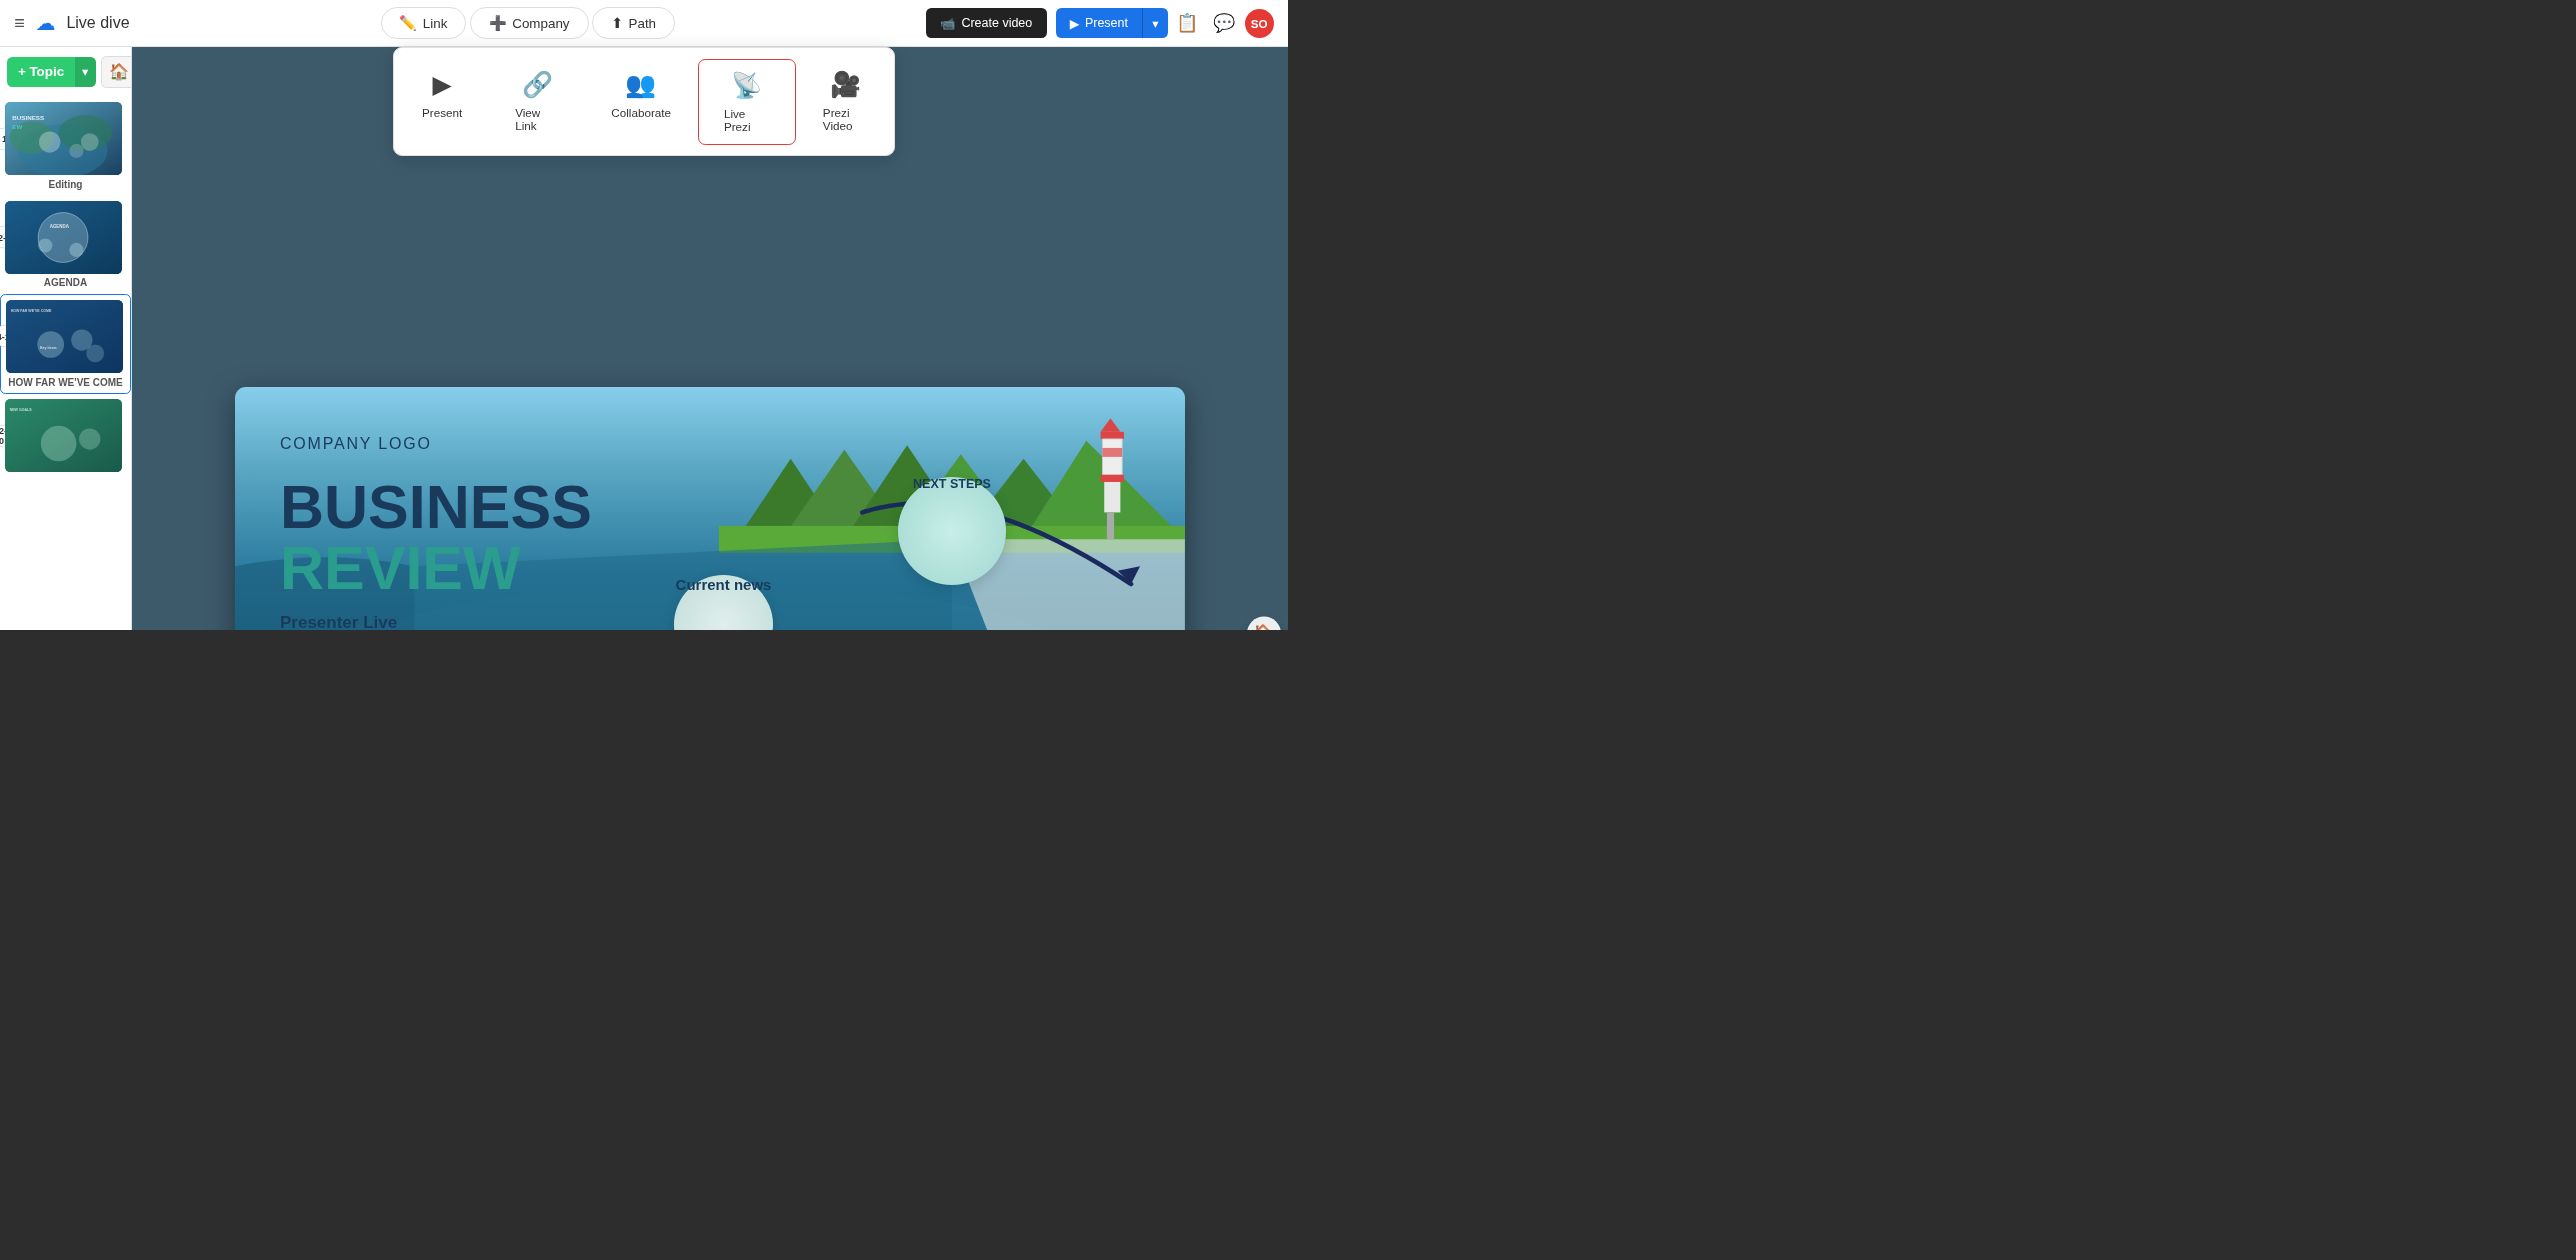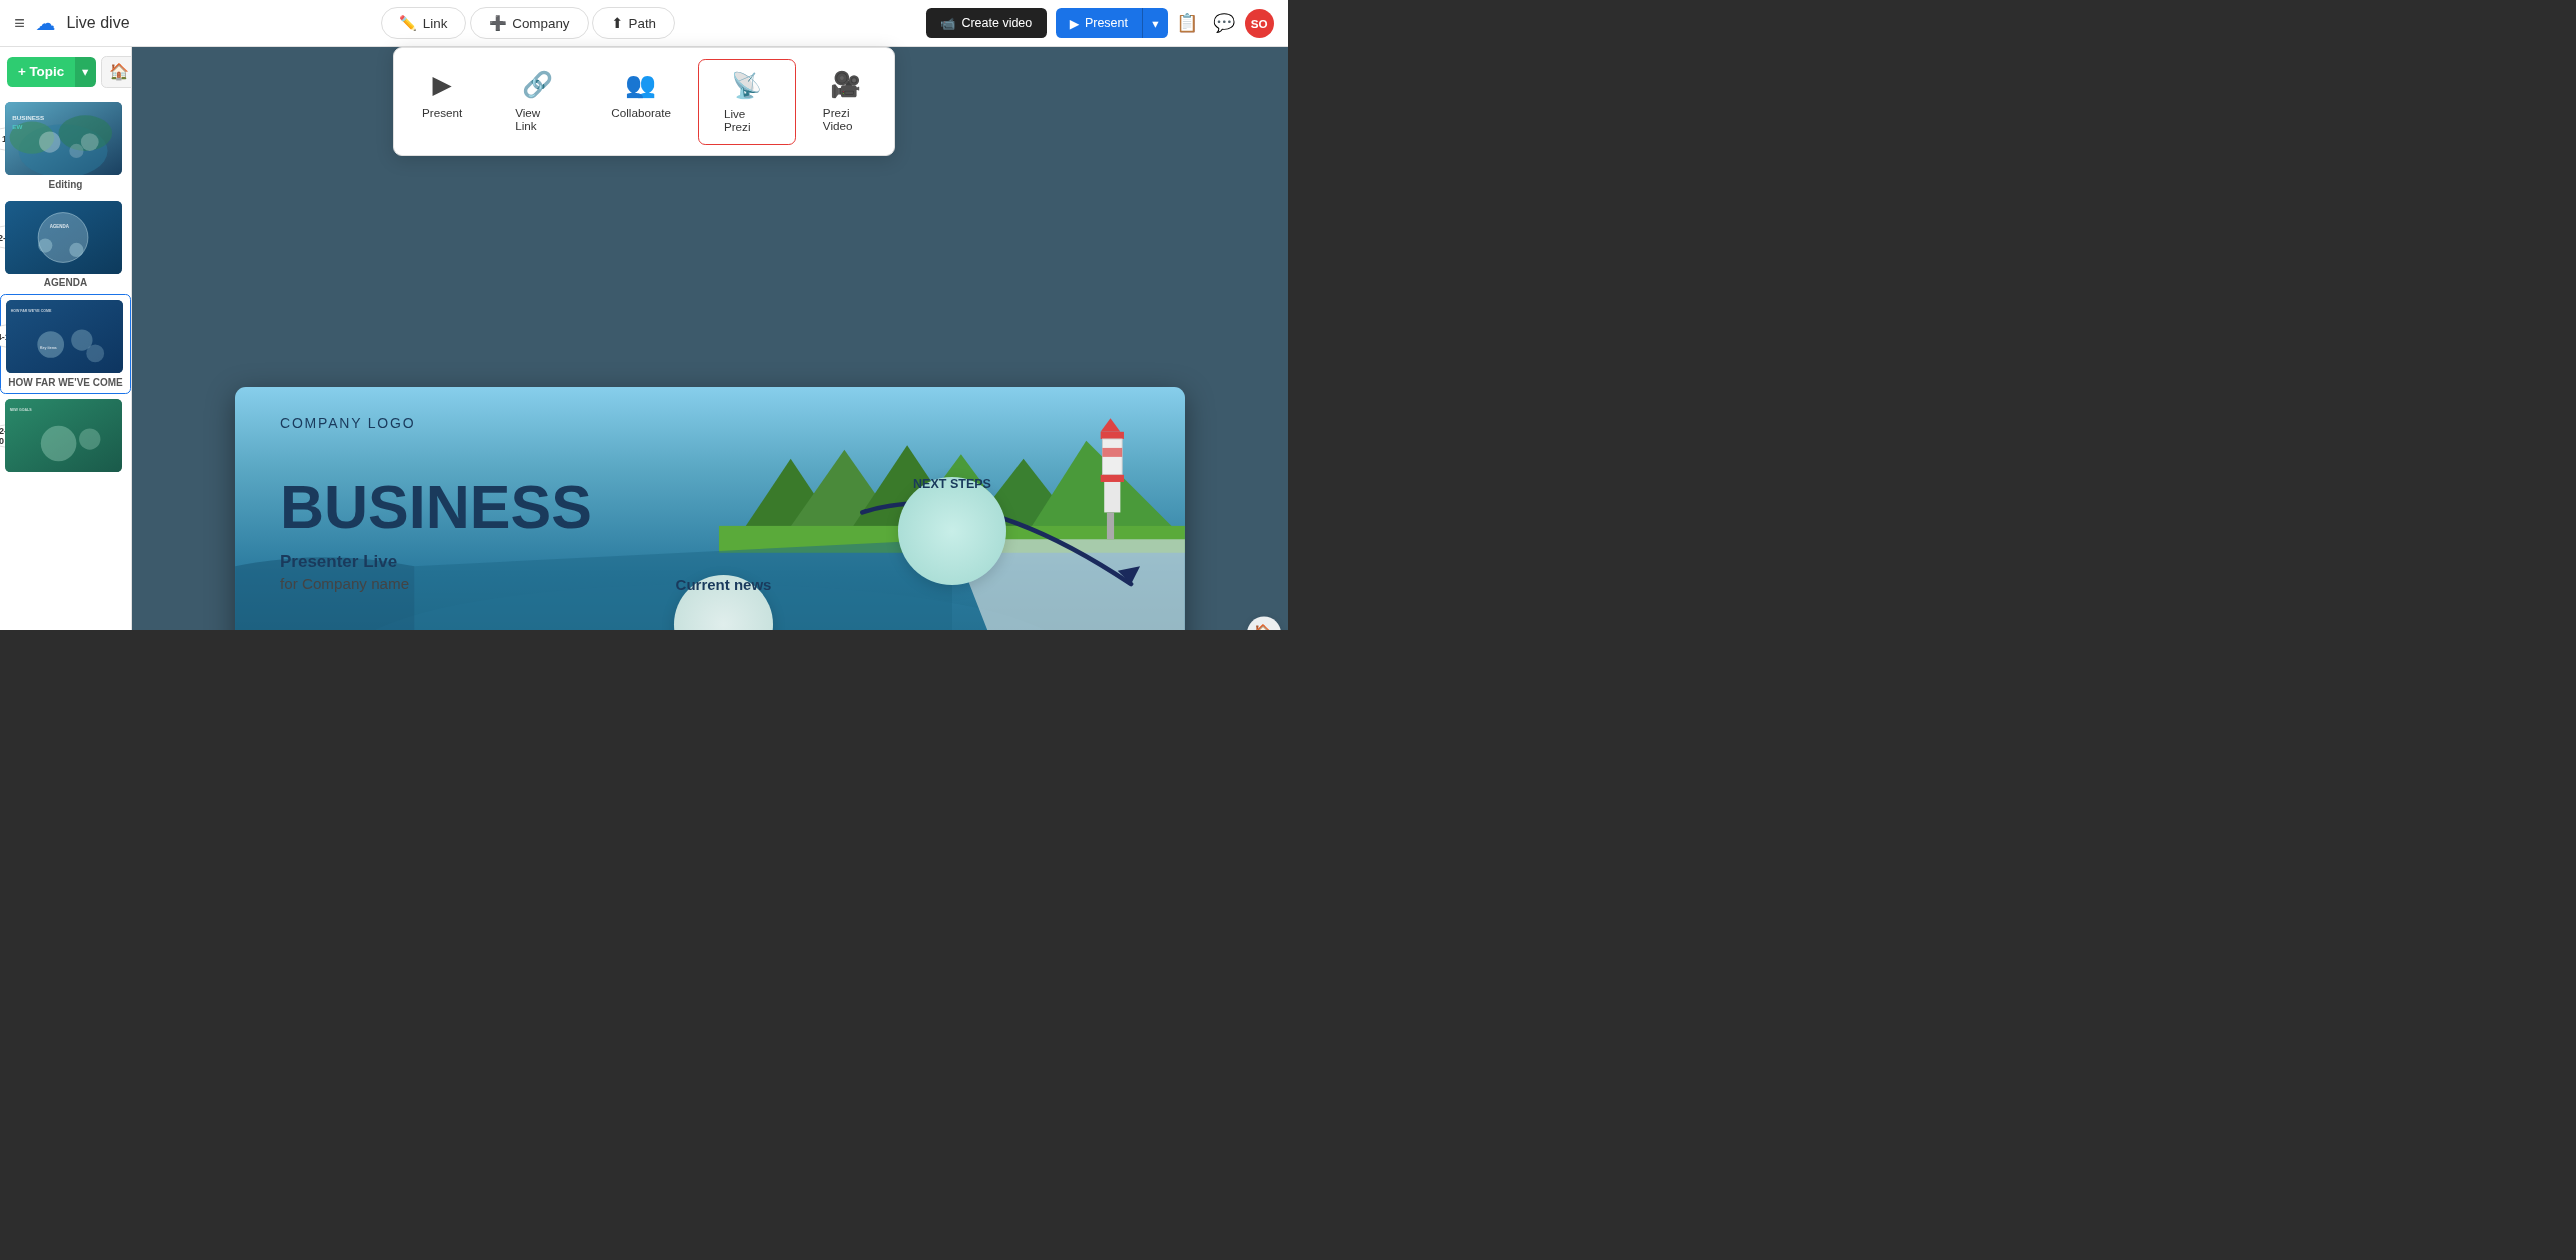--- a/index.html
+++ b/index.html
@@ -459,26 +459,27 @@
 
           <rect x="1000" y="320" width="4" height="40" fill="#555"></rect>
           <polygon points="1004,320 1030,330 1004,340" fill="#f0a030"></polygon>
 
           <path d="M700 140 Q820 100 1000 220" stroke="#1a2a5c" stroke-width="5" fill="none" stroke-linecap="round"></path>
           <polygon points="1000,220 985,205 1010,200" fill="#1a2a5c"></polygon>
 
           <line x1="340" y1="380" x2="770" y2="380" stroke="#1a3a5c" stroke-width="4"></line>
         </svg>
 
-        <div class="company-logo" style="position:absolute;top:28px;left:45px;z-index:5;font-size:14px;font-weight:600;color:#1a3a5c;letter-spacing:1.8px;">
+        <div class="company-logo" style="position:absolute;top:48px;left:45px;z-index:5;font-size:16px;font-weight:600;color:#1a3a5c;letter-spacing:1.8px;">
           <span>COMPANY LOGO</span>
         </div>
 
         <div class="biz-title" style="position:absolute;top:90px;left:45px;z-index:5;">
           <div style="font-size:61px;font-weight:900;color:#1a3a5c;line-height:1;">BUSINESS</div>
+          <div style="font-size:61px;font-weight:900;color:#2a9d8f;line-height:1;">REVIEW</div>
           <div style="font-size:17px;font-weight:700;color:#1a3a5c;margin-top:14.3px;">Presenter Live</div>
           <div style="font-size:15.2px;color:#444;margin-top:3.6px;">for Company name</div>
         </div>
 
         <div class="circle-bubble circle-next-steps" style="position:absolute;z-index:5;">
           <span>NEXT STEPS</span>
         </div>
 
         <div class="circle-bubble circle-current-news" style="position:absolute;z-index:5;">
           <span>Current news</span>

